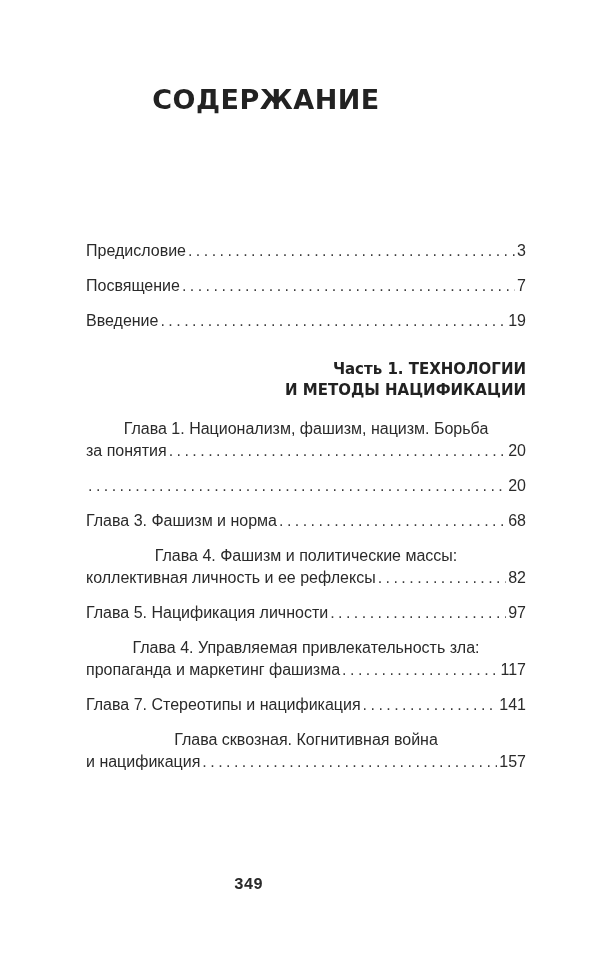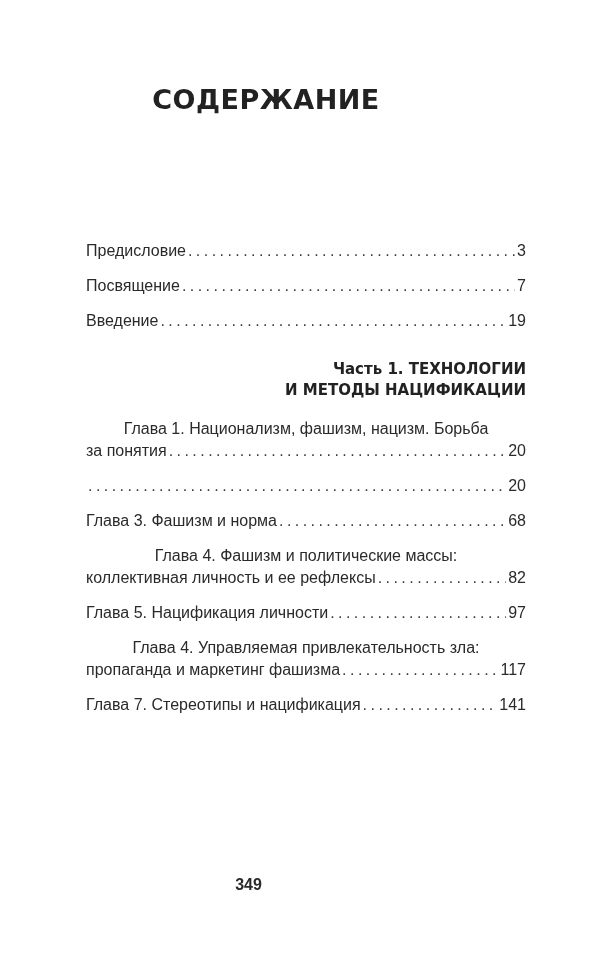--- a/index.html
+++ b/index.html
@@ -76,21 +76,21 @@
       margin-top: 27px;
       margin-bottom: 17px;
       color: #222222;
     }
     .footer-page {
       position: absolute;
       left: 0;
       top: 876px;
       width: 497px;
       text-align: center;
-      font-family: Liberation Sans, sans-serif;
+      font-family: Liberation Mono, monospace;
       font-weight: bold;
       font-size: 16px;
       color: #2a2a2a;
     }
   </style>
 </head>
 <body>
 
 <div class="page-title">СОДЕРЖАНИЕ</div>
 
@@ -176,16 +176,24 @@
   </div>
 
   <div class="entry">
     <div class="row">
       <span class="text">Глава 7. Стереотипы и нацификация</span>
       <span class="leader"></span>
       <span class="page">141</span>
     </div>
   </div>
 
+  <div class="entry">
+    <span class="line1">Глава сквозная. Когнитивная война</span>
+    <div class="row">
+      <span class="text">и нацификация</span>
+      <span class="leader"></span>
+      <span class="page">157</span>
+    </div>
+  </div>
 
 </div>
 
 <div class="footer-page">349</div>
 
 </body></html>

